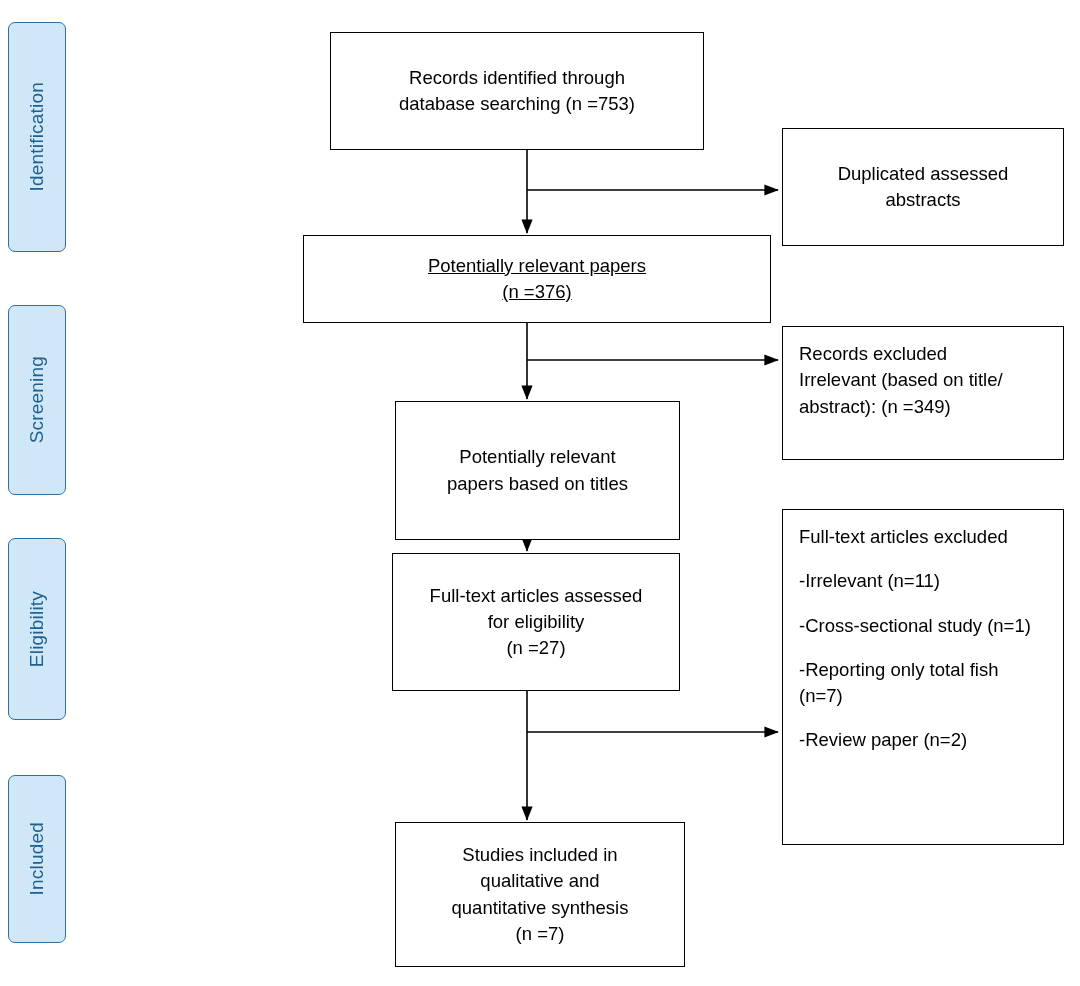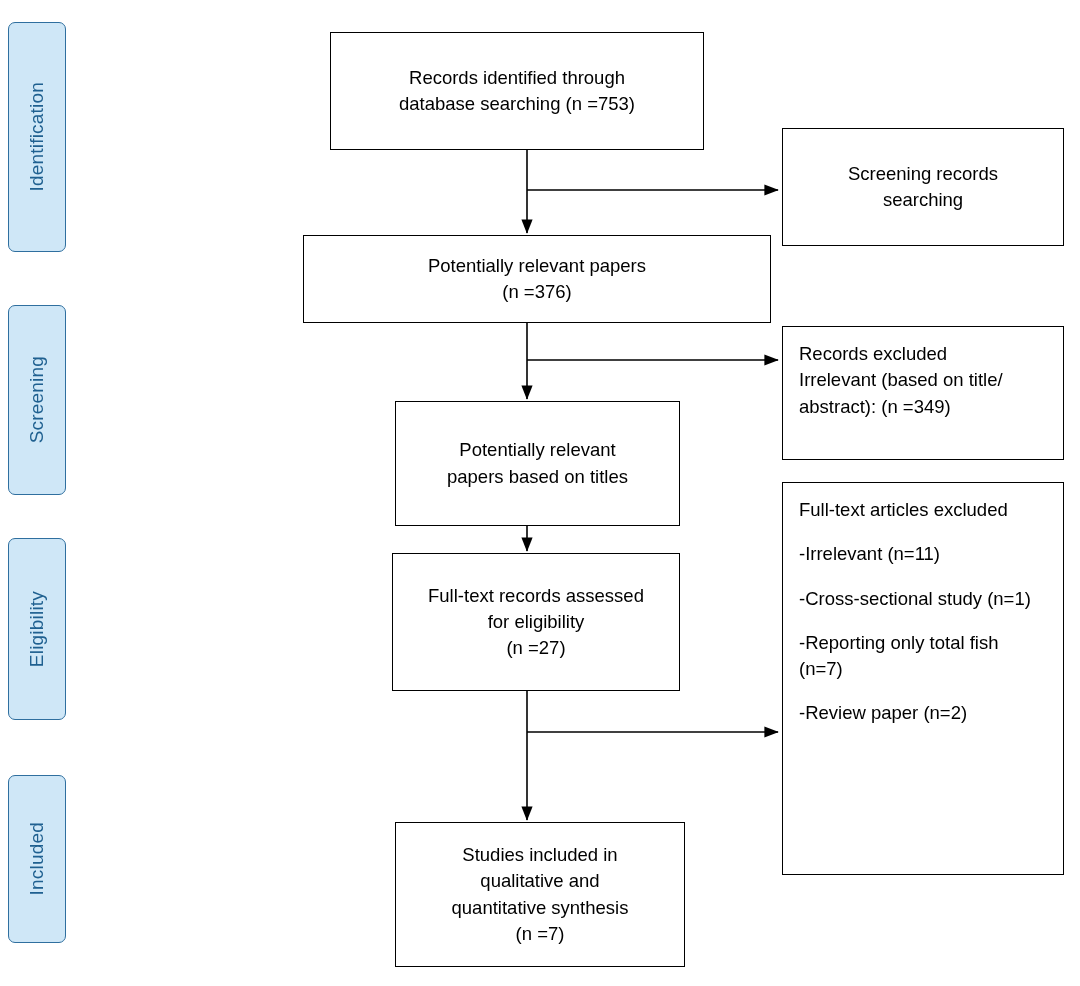--- a/index.html
+++ b/index.html
@@ -125,56 +125,56 @@
 
   <div class="box" style="left:330px; top:32px; width:374px; height:118px;">
     <div class="inner">
       <p>Records identified through</p>
       <p>database searching (n =753)</p>
     </div>
   </div>
 
   <div class="box" style="left:782px; top:128px; width:282px; height:118px;">
     <div class="inner">
-      <p>Screening records</p>
-      <p>searching</p>
+      <p>Duplicated assessed</p>
+      <p>abstracts</p>
     </div>
   </div>
 
-  <div class="box" style="left:303px; top:235px; width:468px; height:88px;">
+  <div class="box" style="left:303px; top:235px; width:468px; height:88px;text-decoration:underline;">
     <div class="inner">
       <p>Potentially relevant papers</p>
       <p>(n =376)</p>
     </div>
   </div>
 
   <div class="box left-align" style="left:782px; top:326px; width:282px; height:134px;">
     <div class="inner">
       <p>Records excluded</p>
       <p>Irrelevant (based on title/</p>
       <p>abstract): (n =349)</p>
     </div>
   </div>
 
-  <div class="box" style="left:395px; top:401px; width:285px; height:125px;">
+  <div class="box" style="left:395px; top:401px; width:285px; height:139px;">
     <div class="inner">
       <p>Potentially relevant</p>
       <p>papers based on titles</p>
     </div>
   </div>
 
   <div class="box" style="left:392px; top:553px; width:288px; height:138px;">
     <div class="inner">
-      <p>Full-text records assessed</p>
+      <p>Full-text articles assessed</p>
       <p>for eligibility</p>
       <p>(n =27)</p>
     </div>
   </div>
 
-  <div class="box left-align spaced" style="left:782px; top:482px; width:282px; height:393px;">
+  <div class="box left-align spaced" style="left:782px; top:509px; width:282px; height:336px;">
     <div class="inner">
       <p>Full-text articles excluded</p>
       <p>-Irrelevant (n=11)</p>
       <p>-Cross-sectional study (n=1)</p>
       <p>-Reporting only total fish (n=7)</p>
       <p>-Review paper (n=2)</p>
     </div>
   </div>
 
   <div class="box" style="left:395px; top:822px; width:290px; height:145px;">

